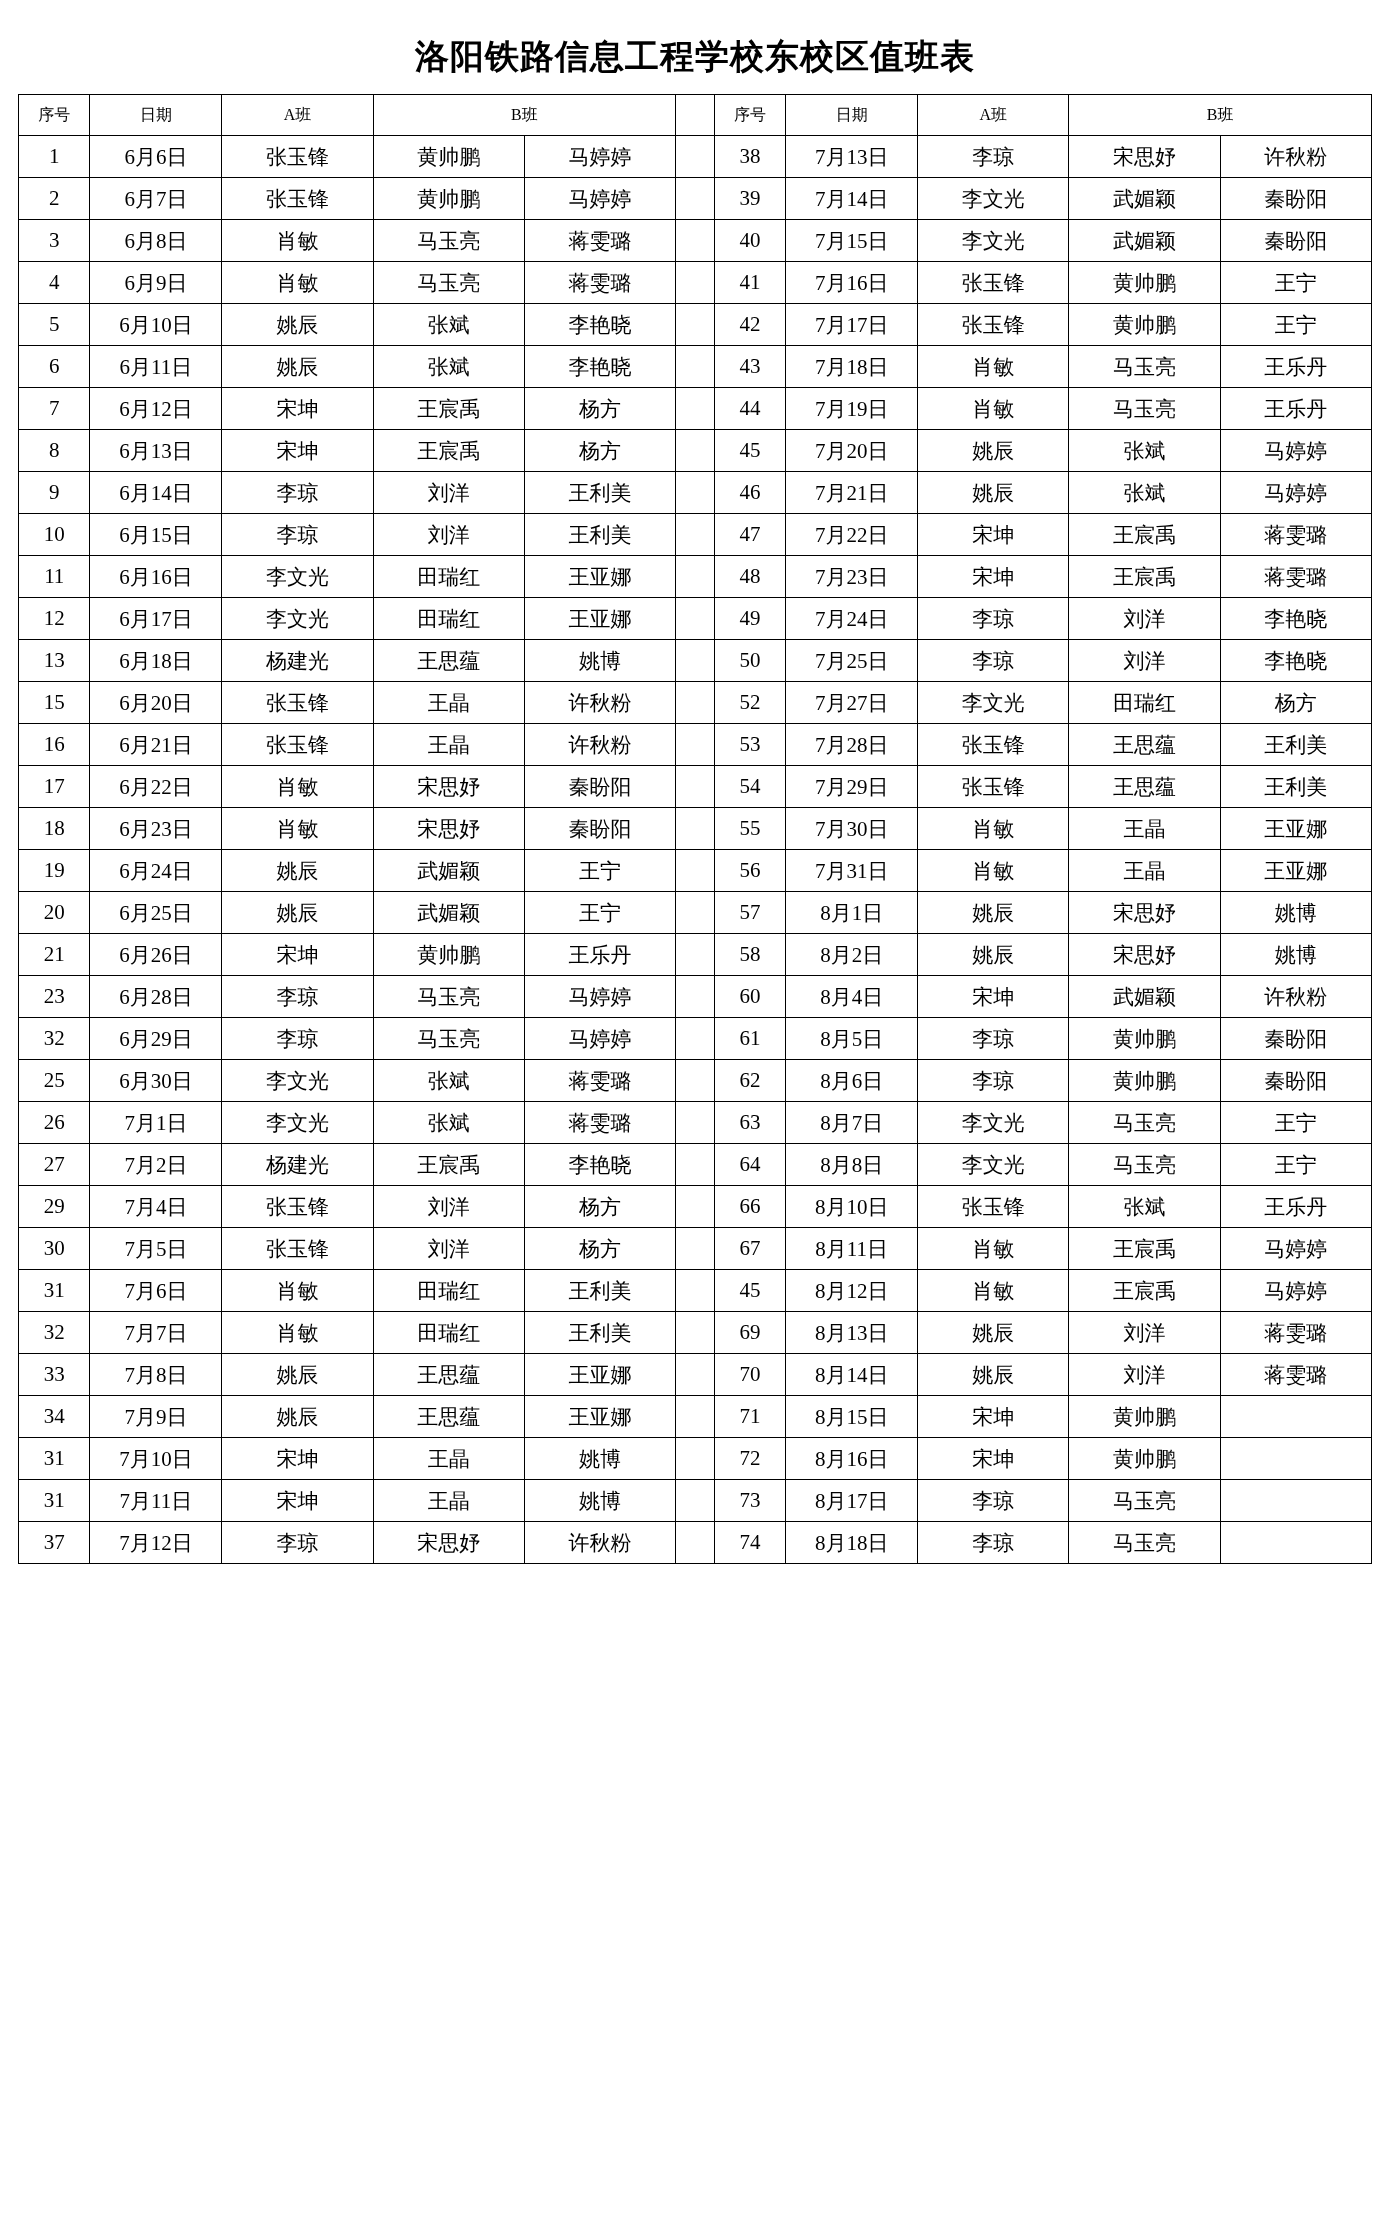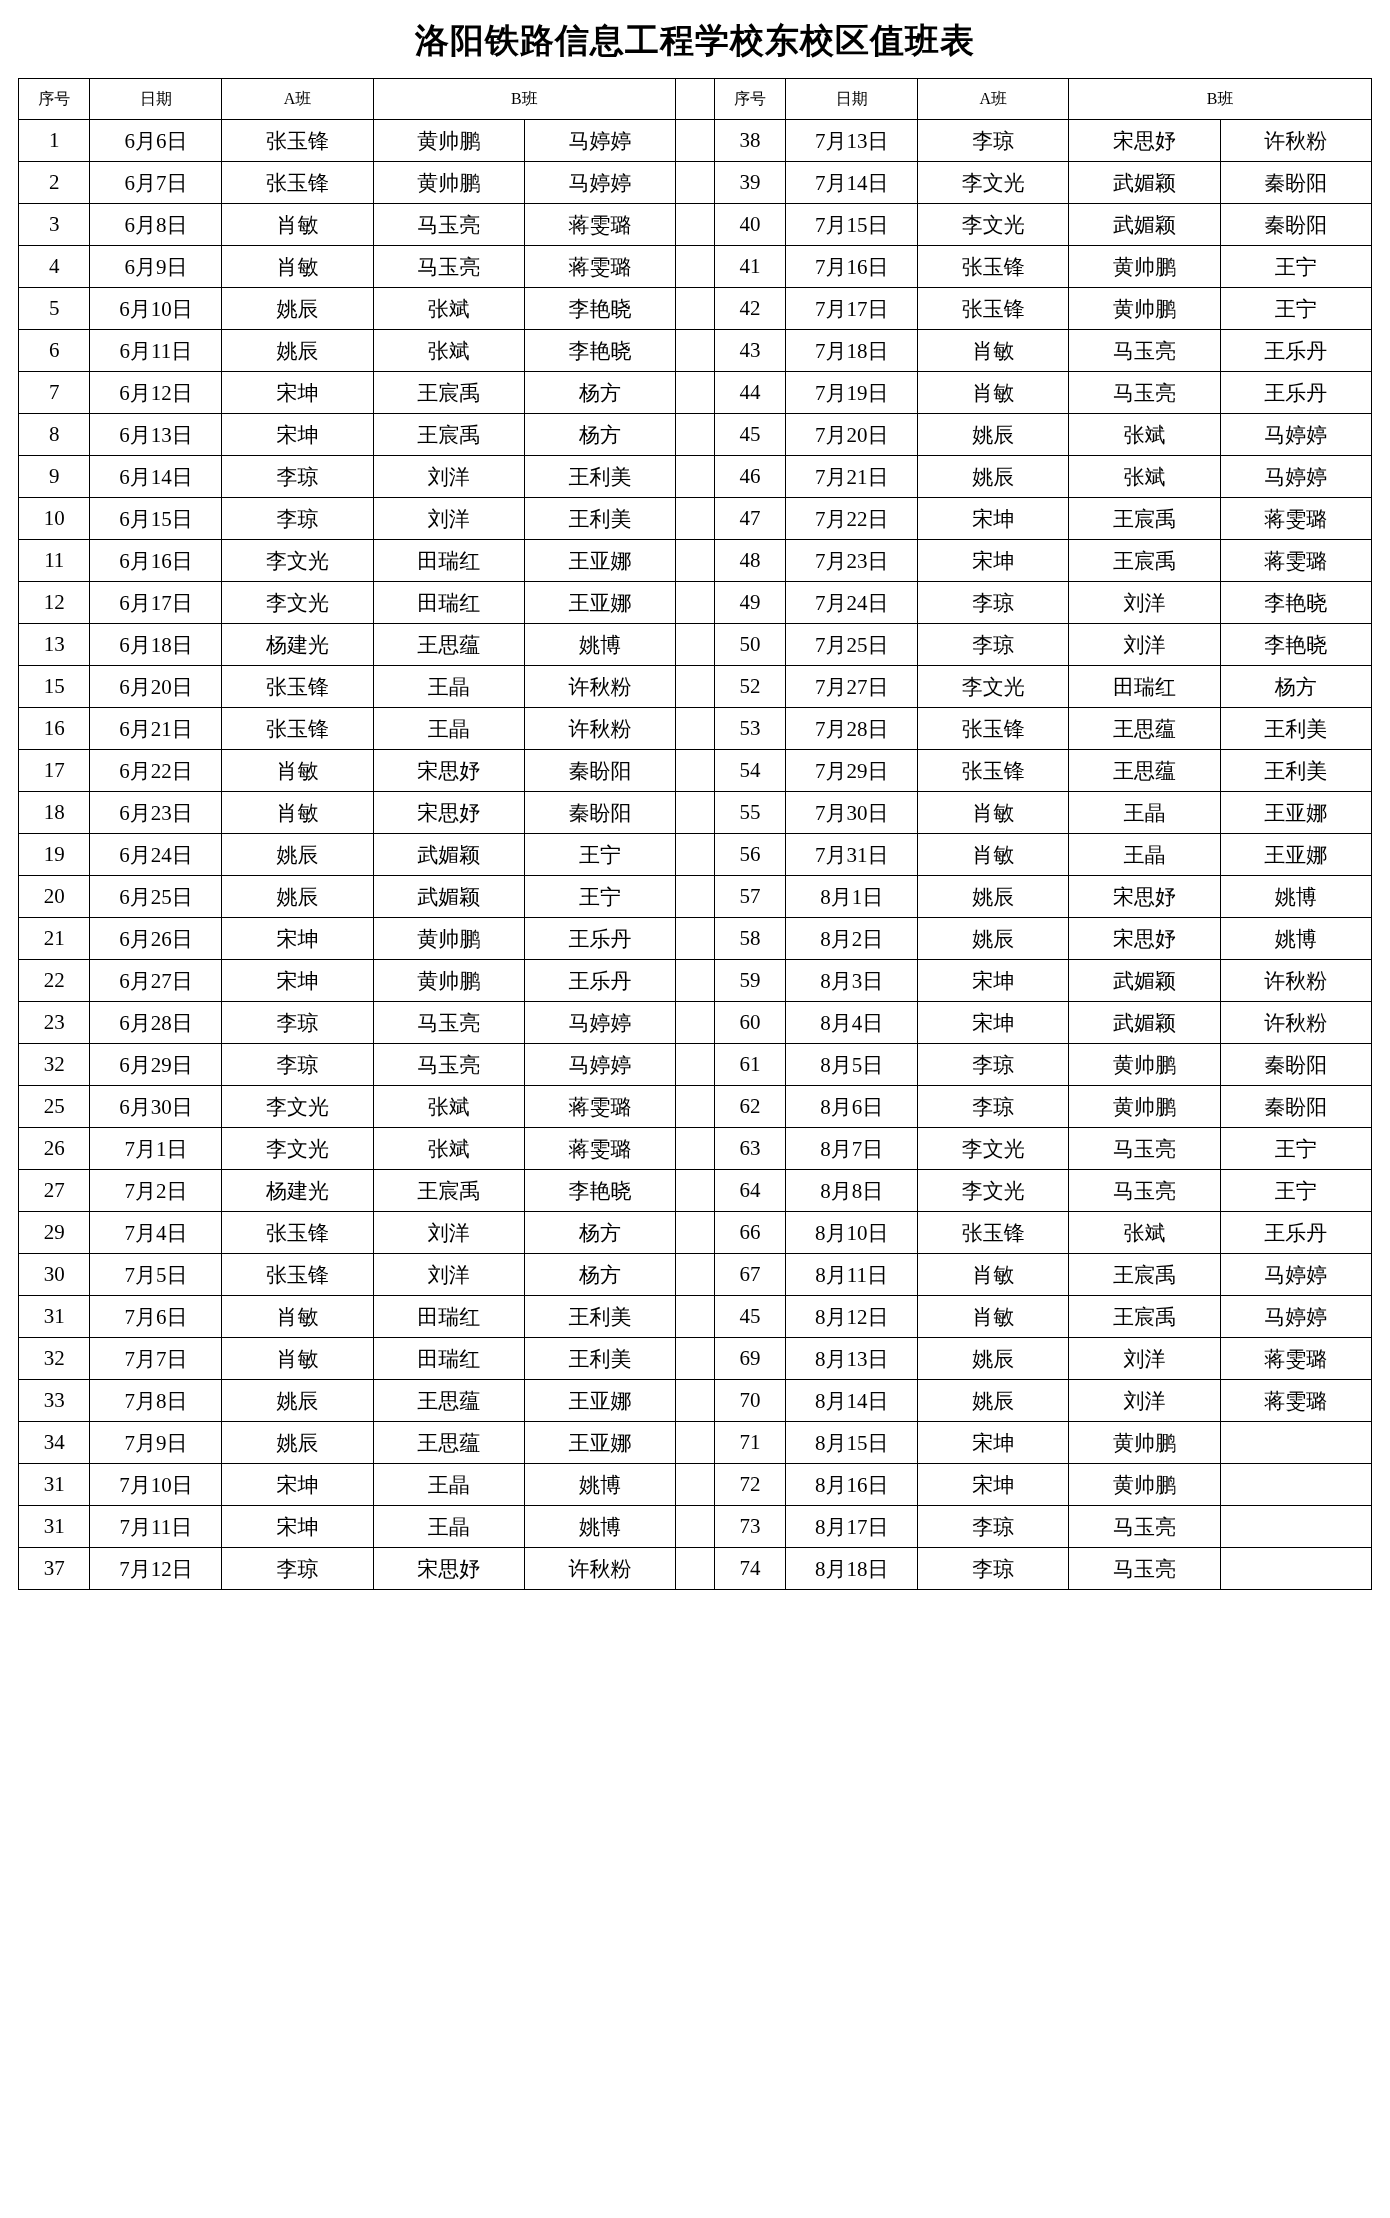--- a/index.html
+++ b/index.html
@@ -15,21 +15,21 @@
   .page {
     width: 1390px;
     box-sizing: border-box;
     padding: 14px 18px 10px 18px;
   }
   .doc-title {
     text-align: center;
     font-size: 34px;
     font-weight: bold;
     letter-spacing: 1px;
-    margin: 4px 0 14px 0;
+    margin: 20px 0 14px 0;
     font-family: "Liberation Serif", "DejaVu Serif", serif;
   }
   table.duty {
     border-collapse: collapse;
     width: 100%;
     table-layout: fixed;
   }
   table.duty td, table.duty th {
     border: 1px solid #000000;
     text-align: center;
@@ -351,33 +351,20 @@
           <td class="bcell">黄帅鹏</td>
           <td class="bcell">王乐丹</td>
           <td class="gap"></td>
           <td>58</td>
           <td>8月2日</td>
           <td>姚辰</td>
           <td class="bcell">宋思妤</td>
           <td class="bcell">姚博</td>
         </tr>
         <tr>
-          <td>22</td>
-          <td>6月27日</td>
-          <td>宋坤</td>
-          <td class="bcell">黄帅鹏</td>
-          <td class="bcell">王乐丹</td>
-          <td class="gap"></td>
-          <td>59</td>
-          <td>8月3日</td>
-          <td>宋坤</td>
-          <td class="bcell">武媚颖</td>
-          <td class="bcell">许秋粉</td>
-        </tr>
-        <tr>
           <td>23</td>
           <td>6月28日</td>
           <td>李琼</td>
           <td class="bcell">马玉亮</td>
           <td class="bcell">马婷婷</td>
           <td class="gap"></td>
           <td>60</td>
           <td>8月4日</td>
           <td>宋坤</td>
           <td class="bcell">武媚颖</td>

